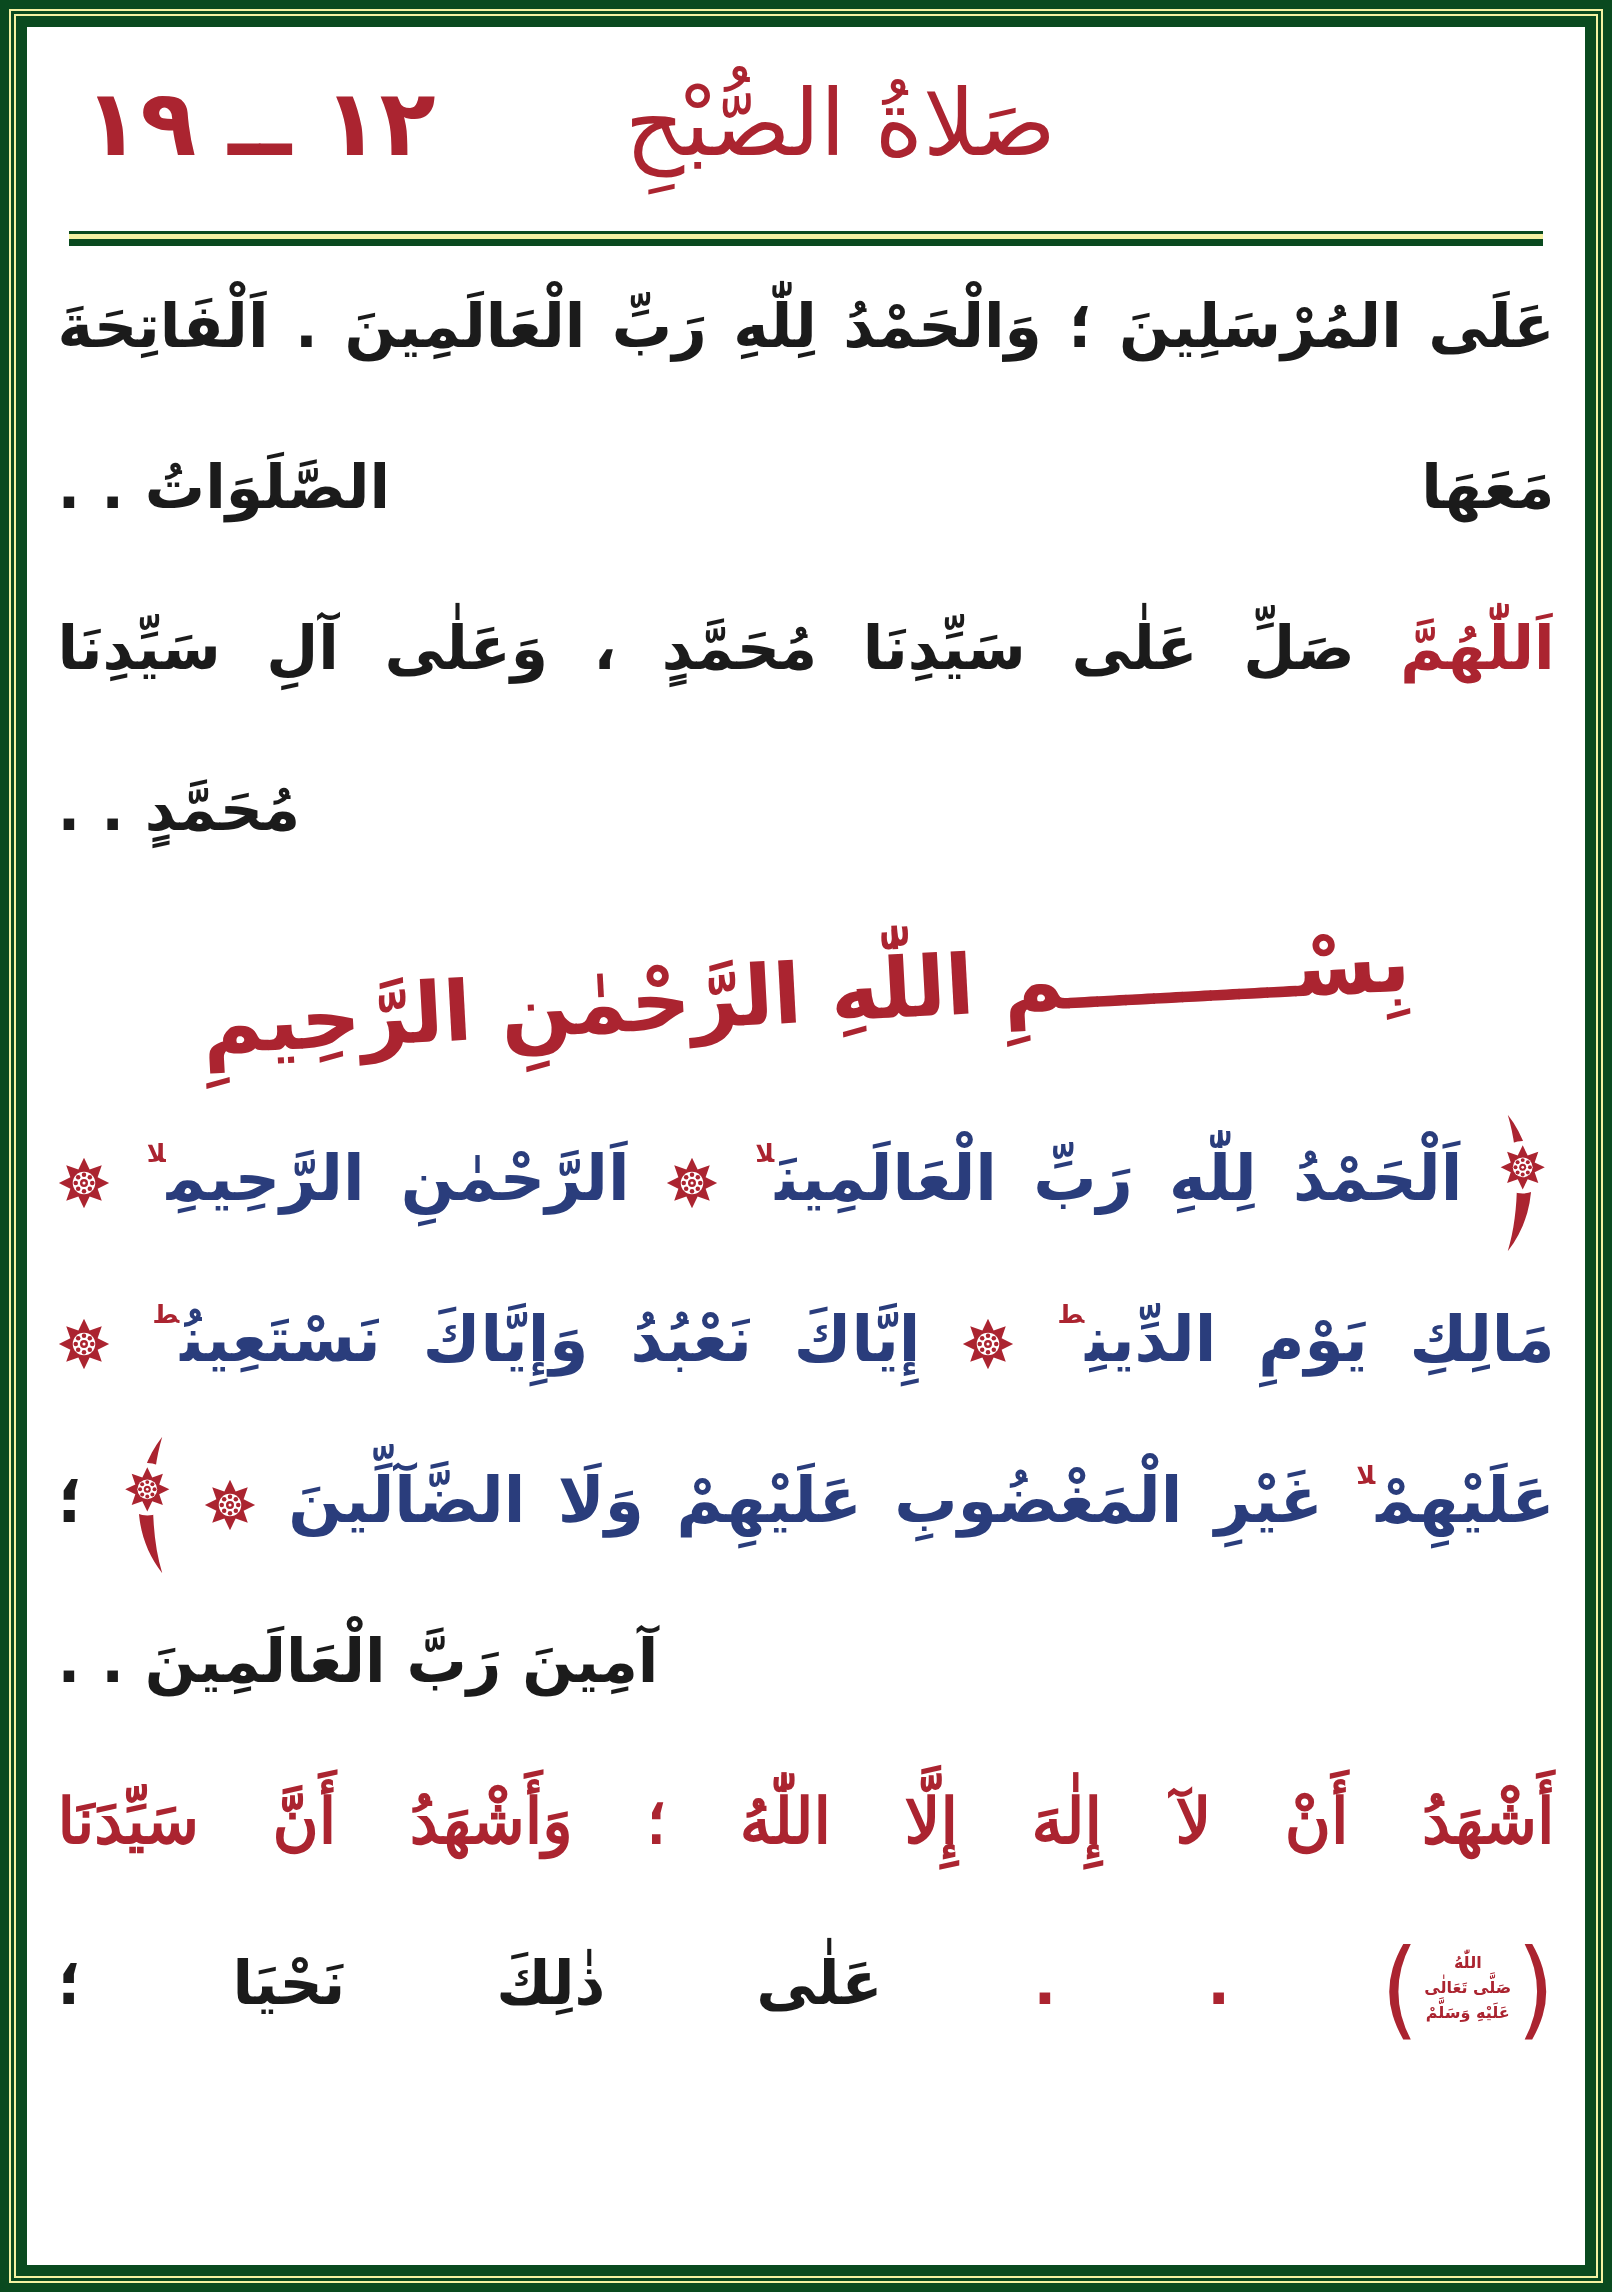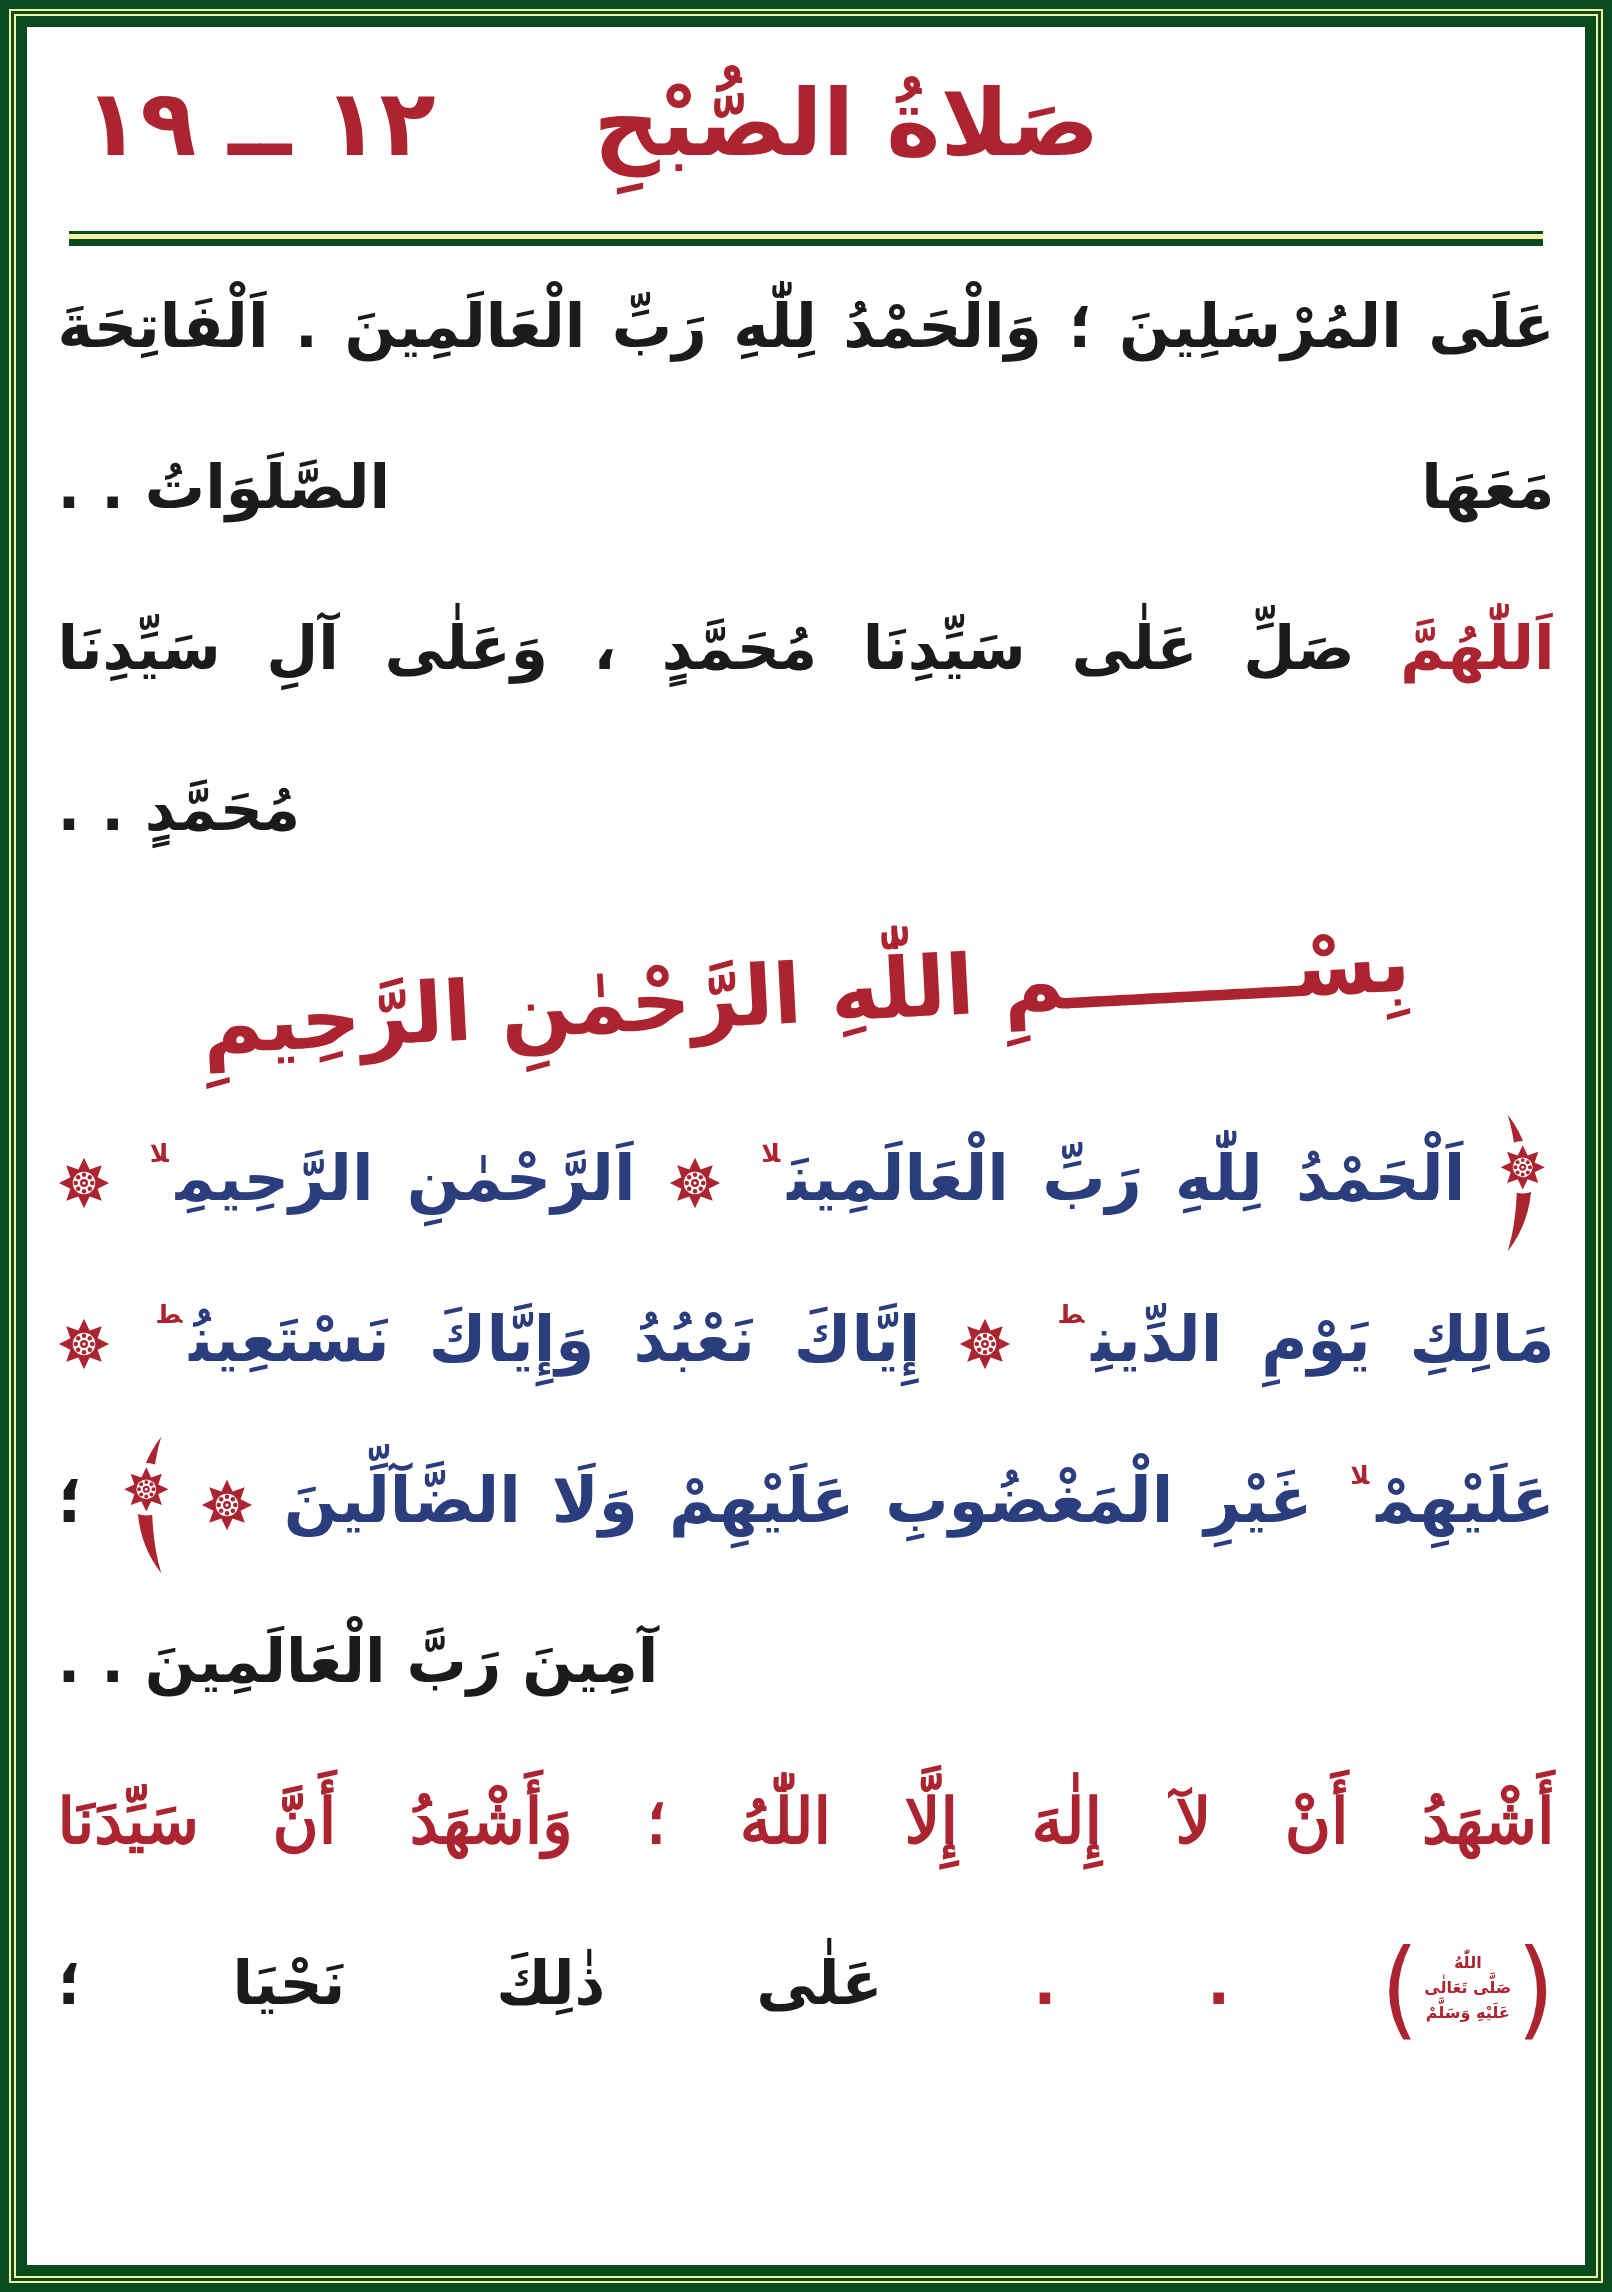--- a/index.html
+++ b/index.html
@@ -27,21 +27,21 @@
   }
   
   .header{position:relative;height:204px;}
   .page-range{
     position:absolute;left:38px;top:42px;
     color:var(--red);font-weight:bold;font-size:92px;line-height:1.2;
     direction:rtl;white-space:nowrap;
   }
   .page-title{
     position:absolute;left:50%;top:33px;transform:translateX(-42%);
-    color:var(--red);font-weight:bold;font-size:92px;line-height:1.4;
+    color:var(--red);font-weight:normal;font-size:92px;line-height:1.4;
     white-space:nowrap;
   }
   .divider{
     height:15.4px;margin:0 23px;
     background:linear-gradient(to bottom,
       var(--green) 0px, var(--green) 2.9px,
       var(--cream) 2.9px, var(--cream) 7.7px,
       var(--green) 7.7px, var(--green) 15.4px);
   }
   
@@ -57,21 +57,21 @@
   .q{color:var(--blue);font-size:63px;}
   .q .ink{color:var(--ink);}
   .shahada1{font-size:63px;font-family:Liberation Serif, serif;}
   .basmala{
     height:208px;line-height:208px;text-align:center;
     color:var(--red);font-size:83px;font-weight:bold;
     transform:rotate(-3deg);
   }
   .waqf{
     font-size:25px;color:var(--red);
-    position:relative;top:-38px;margin:0 7px;
+    position:relative;top:-38px;margin:0 1px;
     font-weight:bold;
   }
   .v-rosette{width:52px;height:52px;vertical-align:middle;}
   .v-bracket{width:56px;height:144px;vertical-align:middle;}
   
   .seal{
     display:inline-flex;direction:ltr;align-items:center;
     vertical-align:middle;color:var(--red);font-weight:bold;
   }
   .seal .paren{font-size:96px;font-weight:normal;line-height:1;transform:scaleY(1.12);}

